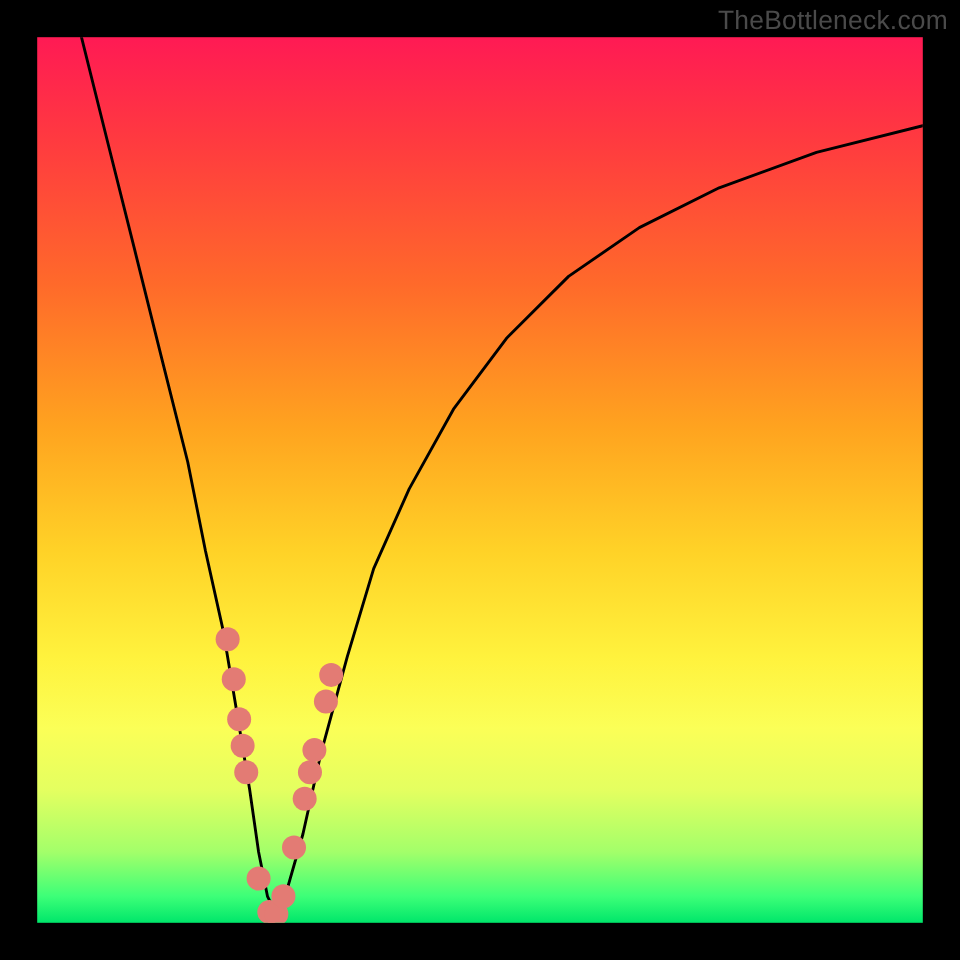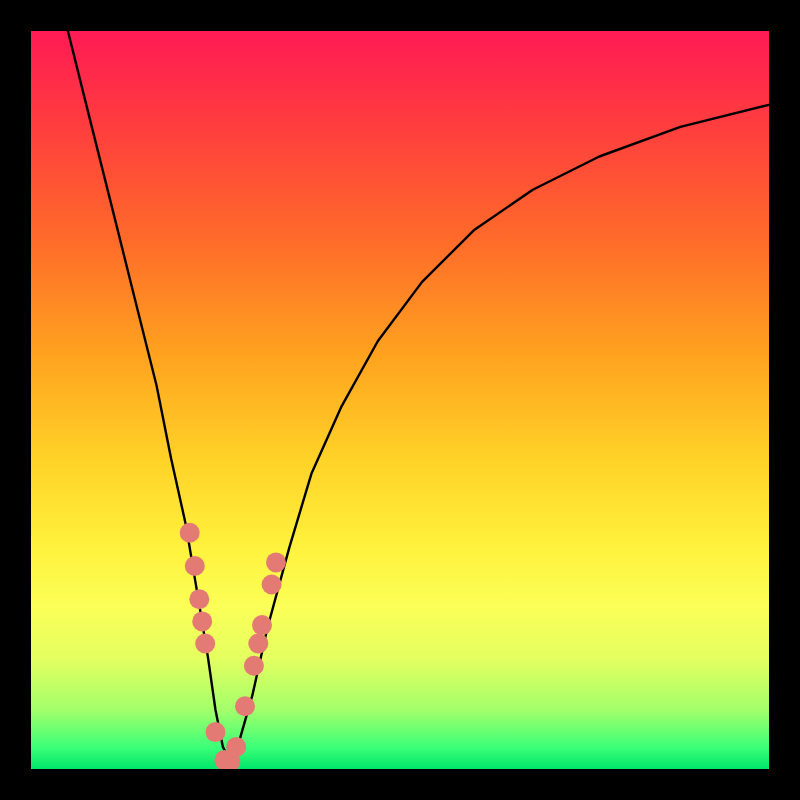--- a/index.html
+++ b/index.html
@@ -65,13 +65,14 @@
         <circle cx="199.3" cy="730.6" r="10" fill="#e37b74"></circle>
         <circle cx="205.2" cy="715.9" r="10" fill="#e37b74"></circle>
         <circle cx="214.0" cy="675.3" r="10" fill="#e37b74"></circle>
         <circle cx="222.9" cy="634.7" r="10" fill="#e37b74"></circle>
         <circle cx="227.3" cy="612.5" r="10" fill="#e37b74"></circle>
         <circle cx="231.0" cy="594.1" r="10" fill="#e37b74"></circle>
         <circle cx="240.6" cy="553.5" r="10" fill="#e37b74"></circle>
         <circle cx="245.0" cy="531.4" r="10" fill="#e37b74"></circle>
       </svg>
   </div>
+  <div class="watermark">TheBottleneck.com</div>
 </div>
 
 </body></html>

